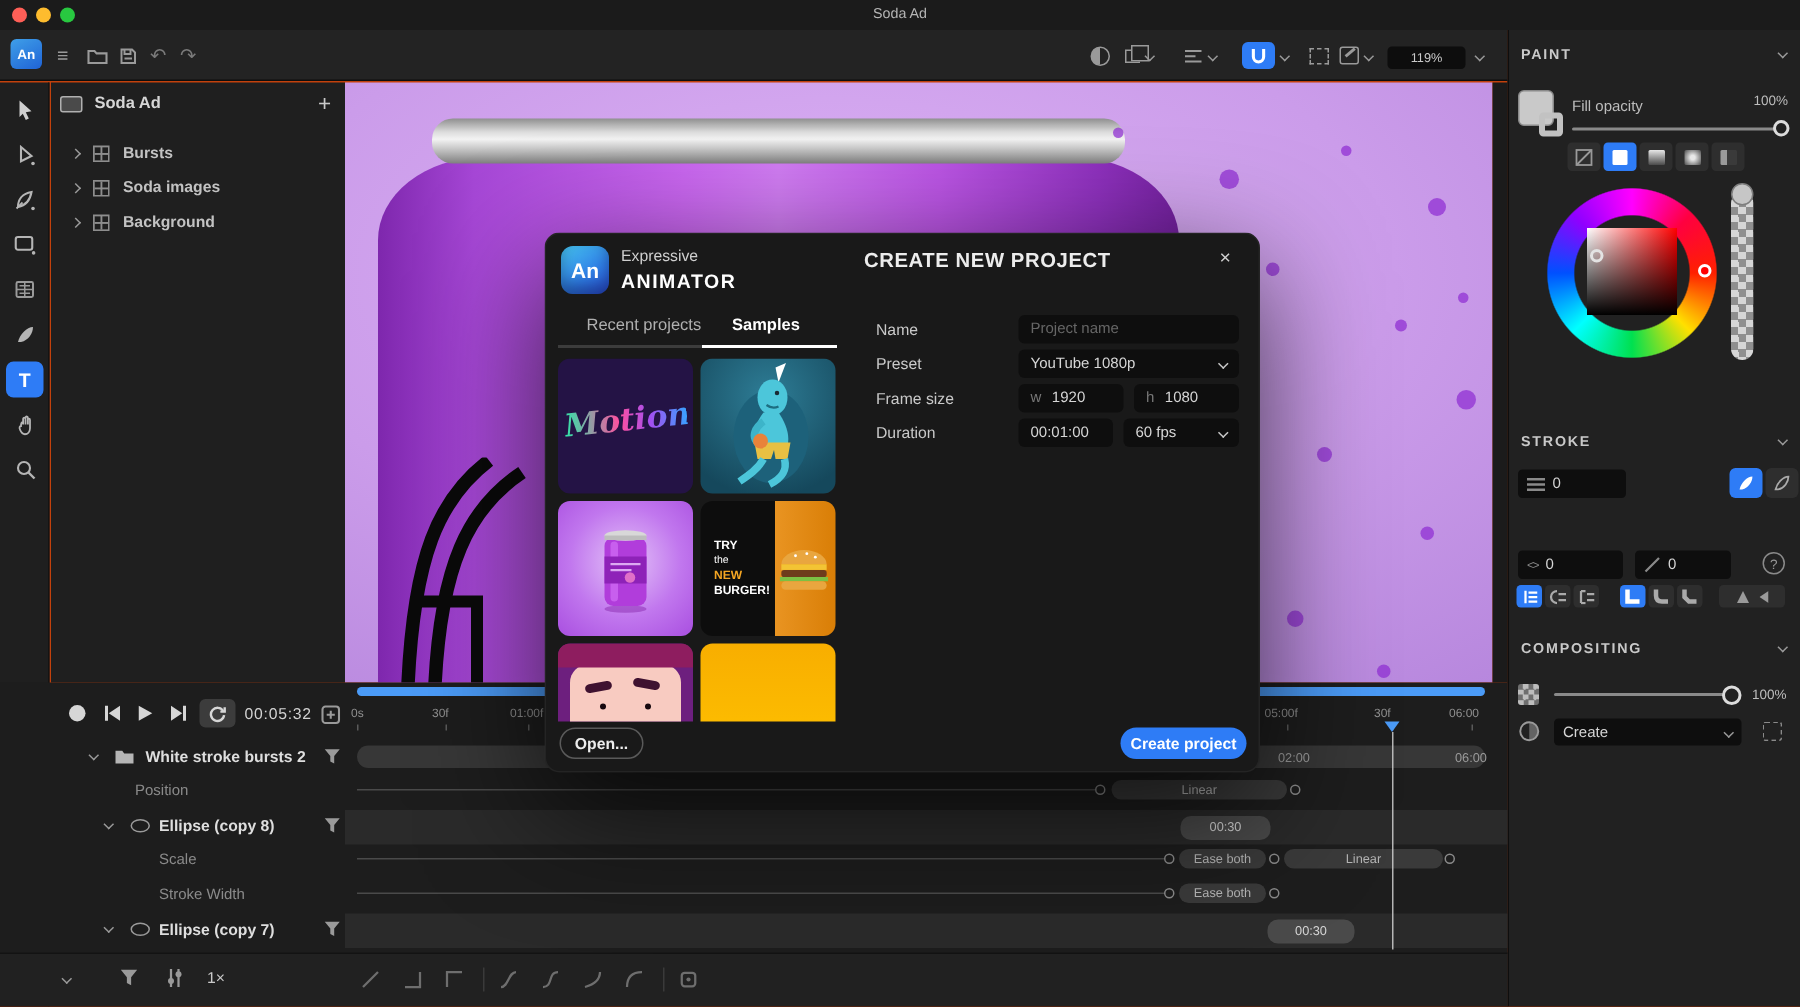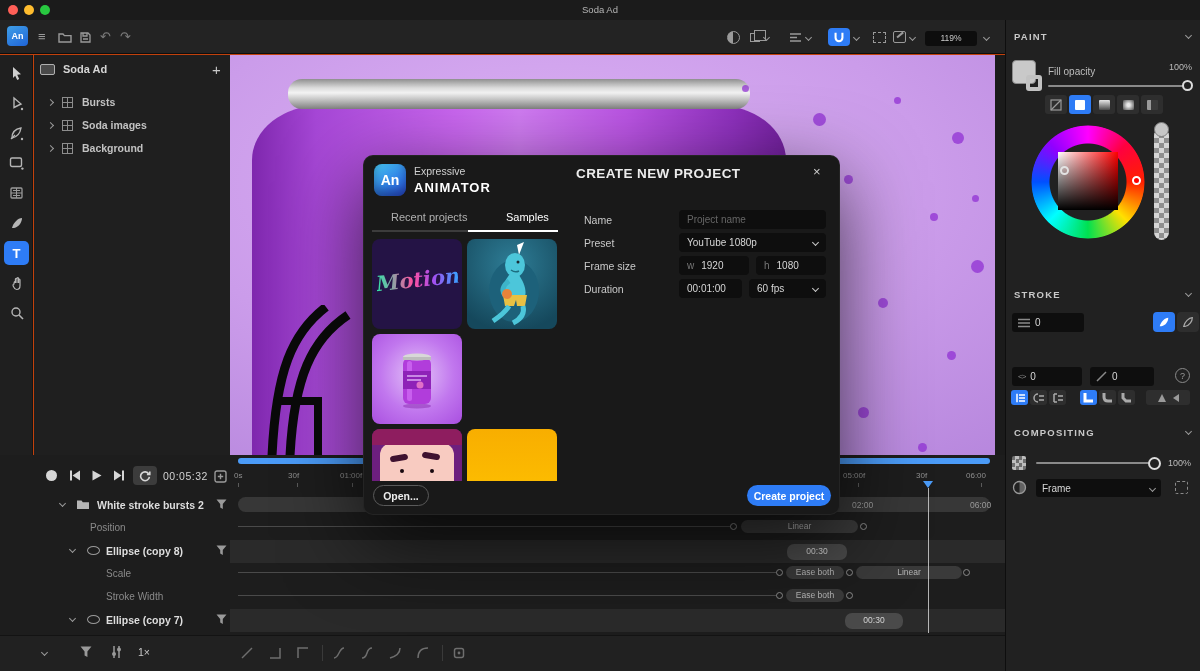--- a/index.html
+++ b/index.html
@@ -383,21 +383,21 @@
     <span class="chv sec-chv" style="top:409px"></span>
     <div class="checker abs" style="left:6px;top:436px;width:14px;height:14px"></div>
     <div class="slider-tr" style="left:30px;top:442px;width:123px"></div>
     <div class="knob" style="left:142px;top:437px;width:13px;height:13px"></div>
     <span class="rp-lab abs" style="left:162px;top:438px;font-size:9px">100%</span>
     <svg class="abs" style="left:6px;top:460px" width="15" height="15" viewBox="0 0 15 15">
         <circle cx="7.5" cy="7.5" r="6" fill="none" stroke="#9a9a9a" stroke-width="1.3"></circle>
         <path d="M7.5,1.5 a6,6 0 0 1 0,12 Z" fill="#9a9a9a" opacity=".55"></path>
       </svg>
     <div class="inp" style="left:30px;top:459px;width:125px;height:18px;justify-content:space-between">
-      <span>Frame</span>
+      <span>Create</span>
       <span class="chv"></span>
     </div>
     <div class="abs" style="left:169px;top:461px;width:13px;height:13px;border:1.2px dashed #8a8a8a;border-radius:2px"></div>
   </div>
 
   <div class="timeline">
     <div class="tl-scroll"></div>
 
     <div class="abs" style="left:46px;top:15px;width:11px;height:11px;border-radius:50%;background:#d6d6d6"></div>
     <svg class="tr-ic" style="left:69px" width="12" height="11" viewBox="0 0 12 11">
@@ -532,21 +532,21 @@
   </div>
 
   <div class="dialog">
     <div class="dlogo">An</div>
     <div class="abs" style="left:50px;top:9px;font-size:10.5px;color:#cfcfcf">Expressive</div>
     <div class="abs" style="left:50px;top:24px;font-size:13px;font-weight:bold;letter-spacing:1px;color:#fff">ANIMATOR</div>
     <div class="dlg-title">CREATE NEW PROJECT</div>
     <div class="dlg-close">×</div>
 
     <div class="tab" style="left:27px;color:#b0b0b0">Recent projects</div>
-    <div class="tab" style="left:142px;color:#fff;font-weight:normal">Samples</div>
+    <div class="tab" style="left:124px;color:#fff;font-weight:bold">Samples</div>
     <div class="tabline" style="left:8px;width:186px;background:#3c3c3c"></div>
     <div class="tabline" style="left:104px;width:90px;background:#fff"></div>
 
     <div class="abs" style="left:8px;top:83px;width:186px;height:242px;overflow:hidden">
 
       <div class="thumb" style="left:0;top:0;background:#241345">
         <span style="position:absolute;left:4px;top:28px;width:82px;text-align:center;font-family:'DejaVu Serif',serif;font-style:italic;font-weight:bold;font-size:21px;transform:rotate(-6deg);background:linear-gradient(90deg,#2ee6a8,#ff4fa0 45%,#a34ff0 70%,#3aa0ff);-webkit-background-clip:text;background-clip:text;color:transparent">Motion</span>
       </div>
 
       <div class="thumb" style="left:95px;top:0;background:radial-gradient(circle at 50% 28%,#2e7d96,#15485c 85%)">
@@ -571,20 +571,38 @@
           <rect x="6" y="9" width="28" height="46" rx="6" fill="#b13ddb"></rect>
           <rect x="10" y="12" width="5" height="40" rx="2.5" fill="#cb63f0" opacity=".9"></rect>
           <rect x="6" y="22" width="28" height="18" fill="#8e22b8"></rect>
           <path d="M10,27 h20 M10,31 h14" stroke="#dcaaf2" stroke-width="1.5"></path>
           <circle cx="23" cy="36" r="3.5" fill="#e070c8"></circle>
           <ellipse cx="20" cy="8" rx="14" ry="3.5" fill="#d8d8d8"></ellipse>
           <rect x="6" y="8" width="28" height="3" fill="#bdbdbd"></rect>
         </svg>
       </div>
 
+      <div class="thumb" style="left:95px;top:95px;background:linear-gradient(90deg,#0d0d0d 55%,#e99422 55%,#d97e06 100%)">
+        <div style="position:absolute;left:9px;top:25px;line-height:10px">
+          <div style="font-size:8px;font-weight:bold;color:#fff">TRY</div>
+          <div style="font-size:7px;color:#fff">the</div>
+          <div style="font-size:8px;font-weight:bold;color:#f5a623">NEW</div>
+          <div style="font-size:8px;font-weight:bold;color:#fff">BURGER!</div>
+        </div>
+        <svg style="position:absolute;left:52px;top:30px" width="34" height="30" viewBox="0 0 36 30">
+          <path d="M2,12 a16,10 0 0 1 32,0 Z" fill="#e9a63f"></path>
+          <circle cx="12" cy="6" r="1" fill="#fff"></circle>
+            <circle cx="20" cy="4.5" r="1" fill="#fff"></circle>
+            <circle cx="26" cy="7" r="1" fill="#fff"></circle>
+          <rect x="2" y="12" width="32" height="4" fill="#f3c434"></rect>
+          <rect x="2" y="16" width="32" height="5" rx="2" fill="#6e3c1c"></rect>
+          <rect x="1" y="21" width="34" height="3" fill="#7cc044"></rect>
+          <rect x="2" y="24" width="32" height="6" rx="3" fill="#e9a63f"></rect>
+        </svg>
+      </div>
 
       <div class="thumb" style="left:0;top:190px;background:#6d1f7e">
         <div style="position:absolute;left:8px;top:14px;width:74px;height:76px;border-radius:12px;background:#f8cbc1"></div>
         <div style="position:absolute;left:0;top:0;width:90px;height:16px;background:#8e1d5f"></div>
         <div style="position:absolute;left:18px;top:26px;width:18px;height:6px;border-radius:3px;background:#3f1230;transform:rotate(-10deg)"></div>
         <div style="position:absolute;left:50px;top:24px;width:18px;height:6px;border-radius:3px;background:#3f1230;transform:rotate(10deg)"></div>
         <div style="position:absolute;left:28px;top:40px;width:4px;height:4px;border-radius:50%;background:#18090f"></div>
         <div style="position:absolute;left:58px;top:40px;width:4px;height:4px;border-radius:50%;background:#18090f"></div>
       </div>
 

